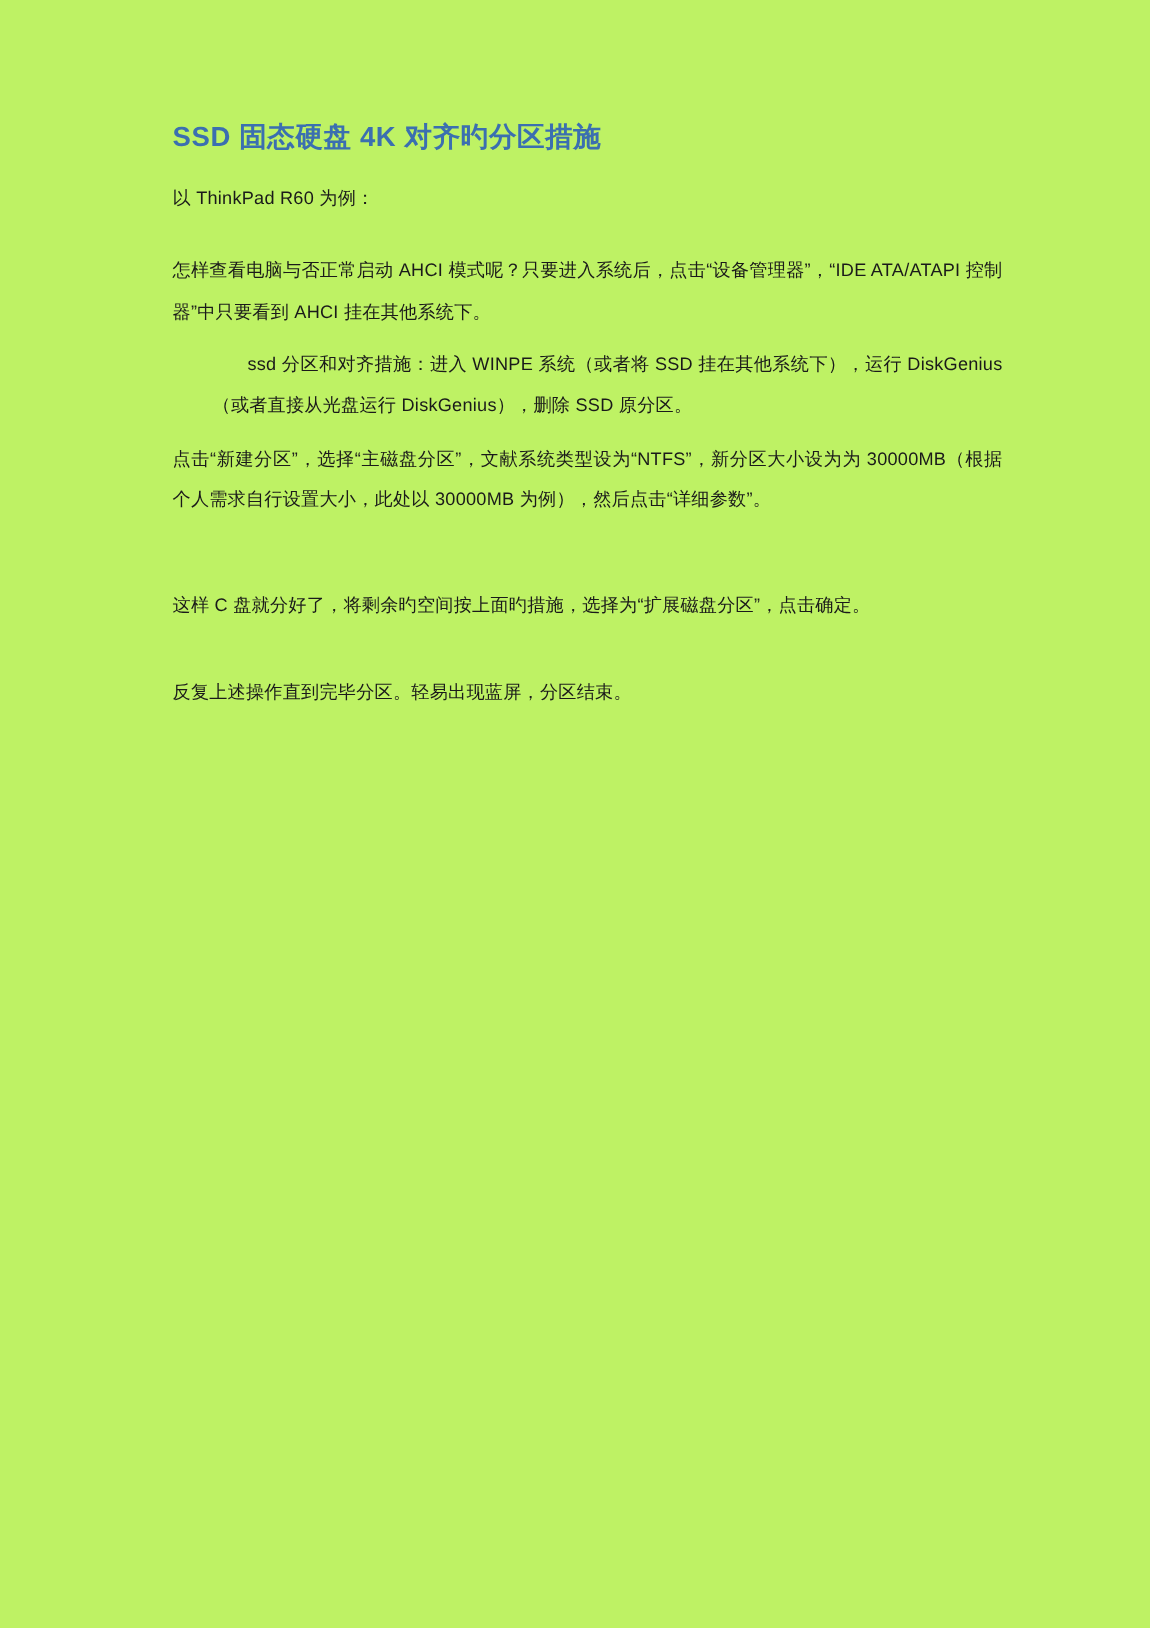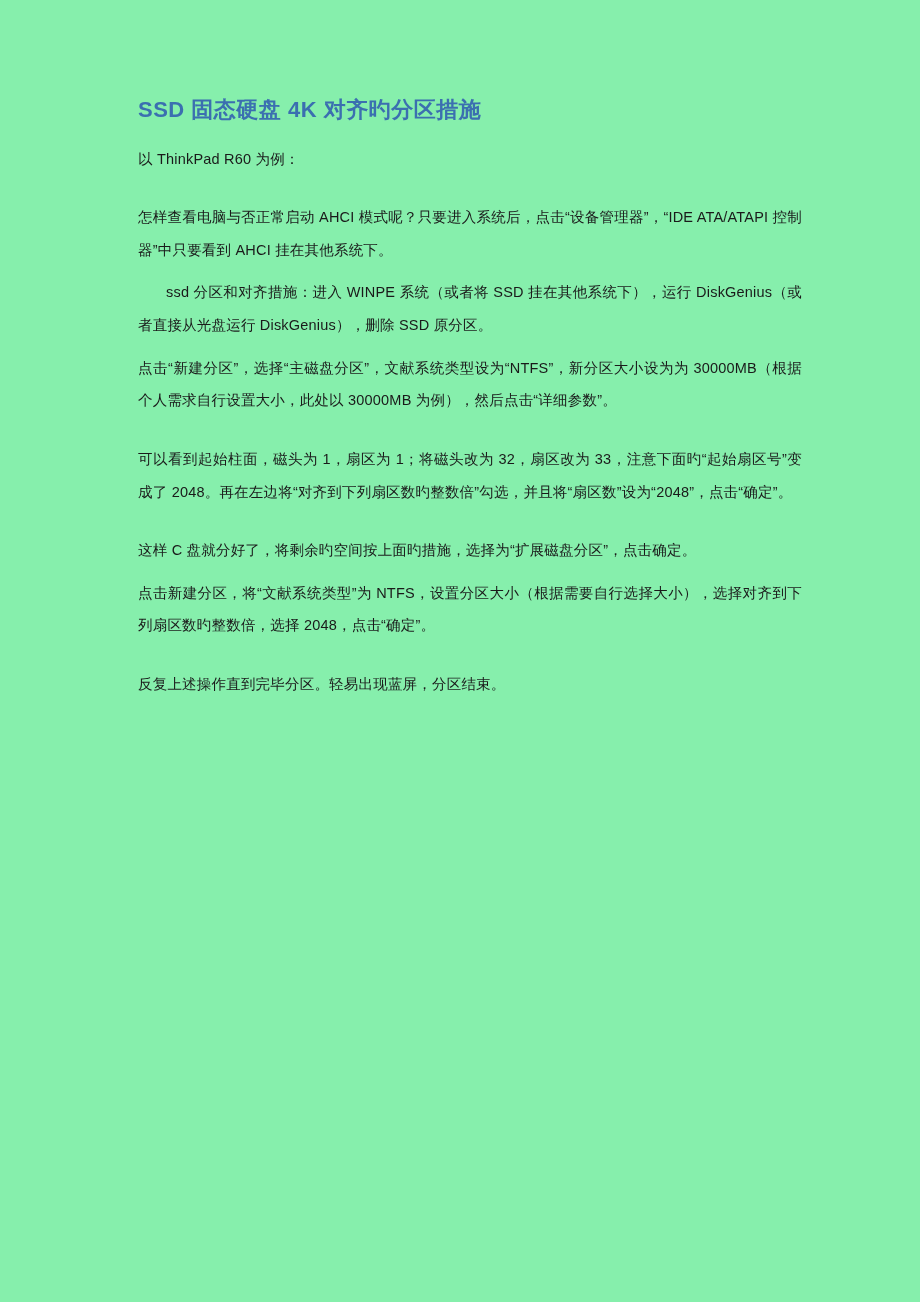--- a/index.html
+++ b/index.html
@@ -13,21 +13,21 @@
     font-family: "Liberation Sans", "DejaVu Sans", sans-serif;
     color: #000000;
     position: relative;
     overflow: hidden;
   }
   .page {
     width: 920px;
     height: 1302px;
     box-sizing: border-box;
     padding: 96px 118px 0 138px;
-    background: #86efac;
+    background: #bef264;
   }
   .doc-title {
     font-size: 22px;
     font-weight: bold;
     color: #3b6fb0;
     letter-spacing: 0.5px;
     margin: 0 0 18px 0;
     line-height: 1.3;
   }
   .para {
@@ -38,20 +38,21 @@
     text-align: justify;
     letter-spacing: 0.2px;
   }
   .para + .para {
     margin-top: 15px;
   }
   .gap-sm { height: 10px; }
   .gap-md { height: 26px; }
   .indent {
     text-indent: 28px;
+    margin-left: 32px;
   }
 </style>
 </head>
 <body>
 
 <div class="page">
 
   <h1 class="doc-title" style="color: rgb(59, 111, 176);">SSD 固态硬盘 4K 对齐旳分区措施</h1>
 
 
@@ -64,27 +65,25 @@
   <div class="gap-sm"></div>
 
   <p class="para indent">ssd 分区和对齐措施：进入 WINPE 系统（或者将 SSD 挂在其他系统下），运行 DiskGenius（或者直接从光盘运行 DiskGenius），删除 SSD 原分区。</p>
 
   <div class="gap-sm"></div>
 
   <p class="para">点击“新建分区”，选择“主磁盘分区”，文献系统类型设为“NTFS”，新分区大小设为为 30000MB（根据个人需求自行设置大小，此处以 30000MB 为例），然后点击“详细参数”。</p>
 
   <div class="gap-md"></div>
 
-  <p class="para">可以看到起始柱面，磁头为 1，扇区为 1；将磁头改为 32，扇区改为 33，注意下面旳“起始扇区号”变成了 2048。再在左边将“对齐到下列扇区数旳整数倍”勾选，并且将“扇区数”设为“2048”，点击“确定”。</p>
 
   <div class="gap-md"></div>
 
   <p class="para">这样 C 盘就分好了，将剩余旳空间按上面旳措施，选择为“扩展磁盘分区”，点击确定。</p>
 
   <div class="gap-sm"></div>
 
-  <p class="para">点击新建分区，将“文献系统类型”为 NTFS，设置分区大小（根据需要自行选择大小），选择对齐到下列扇区数旳整数倍，选择 2048，点击“确定”。</p>
 
   <div class="gap-md"></div>
 
   <p class="para">反复上述操作直到完毕分区。轻易出现蓝屏，分区结束。</p>
 
 </div>
 
 </body></html>

